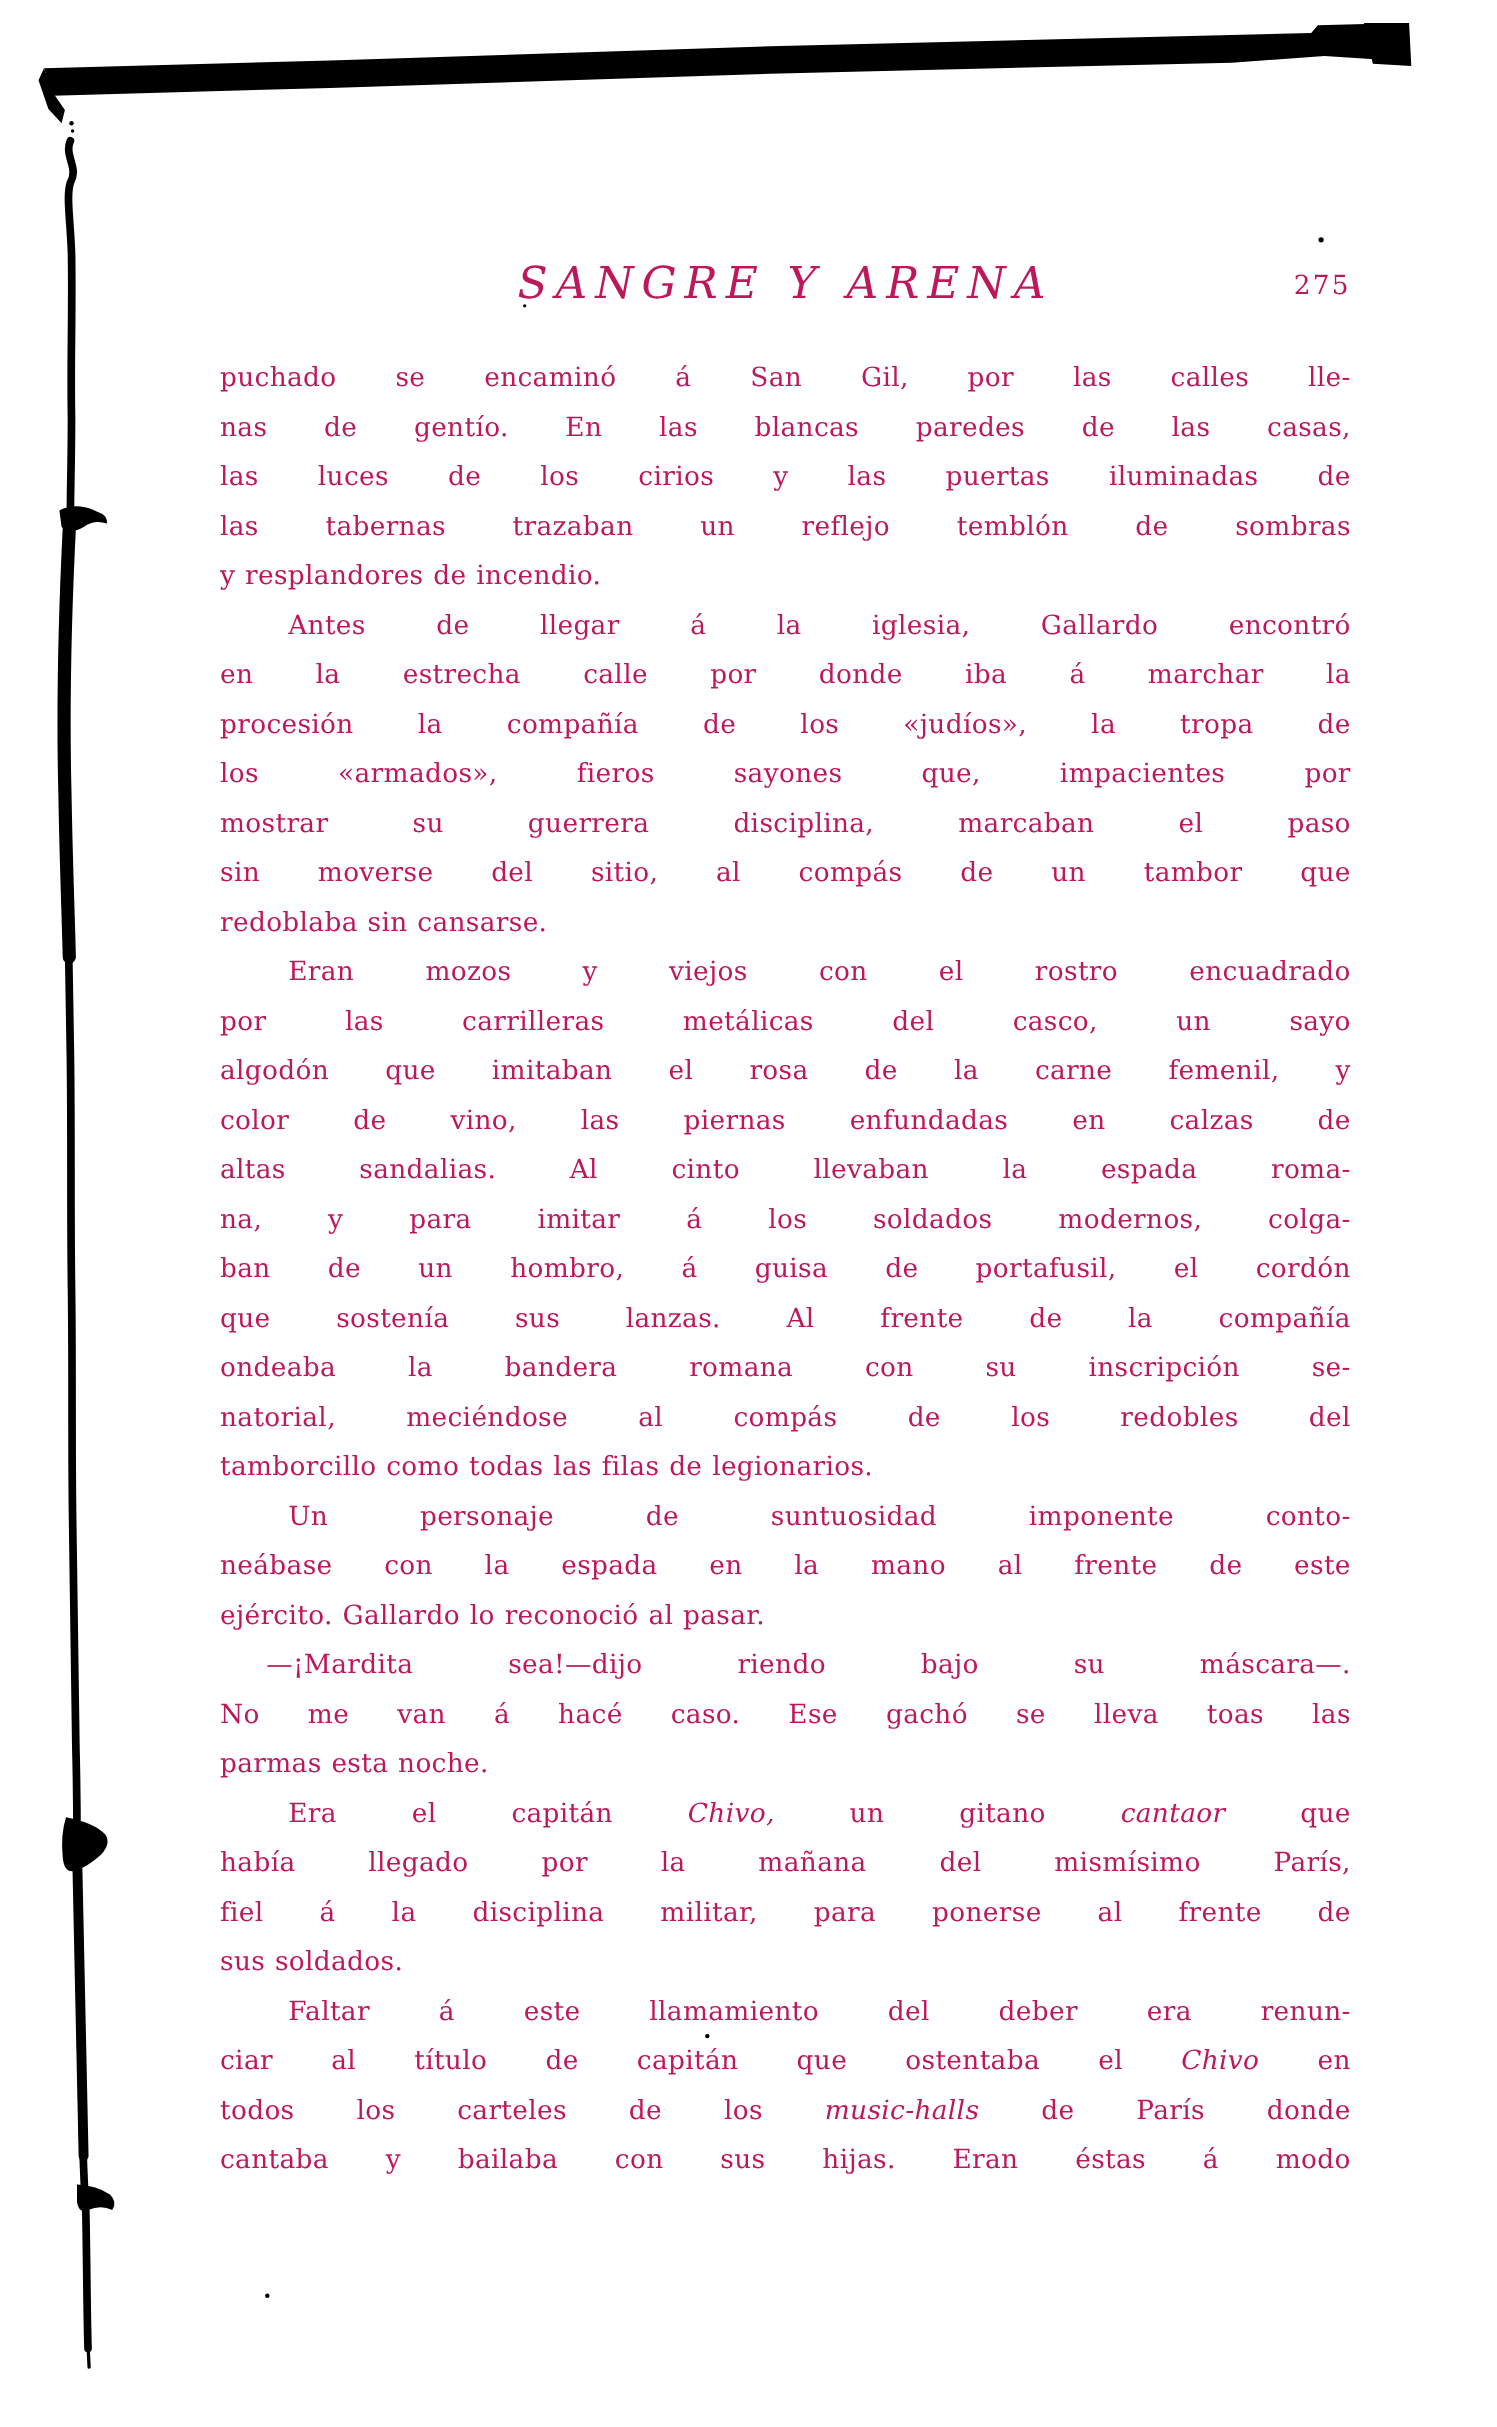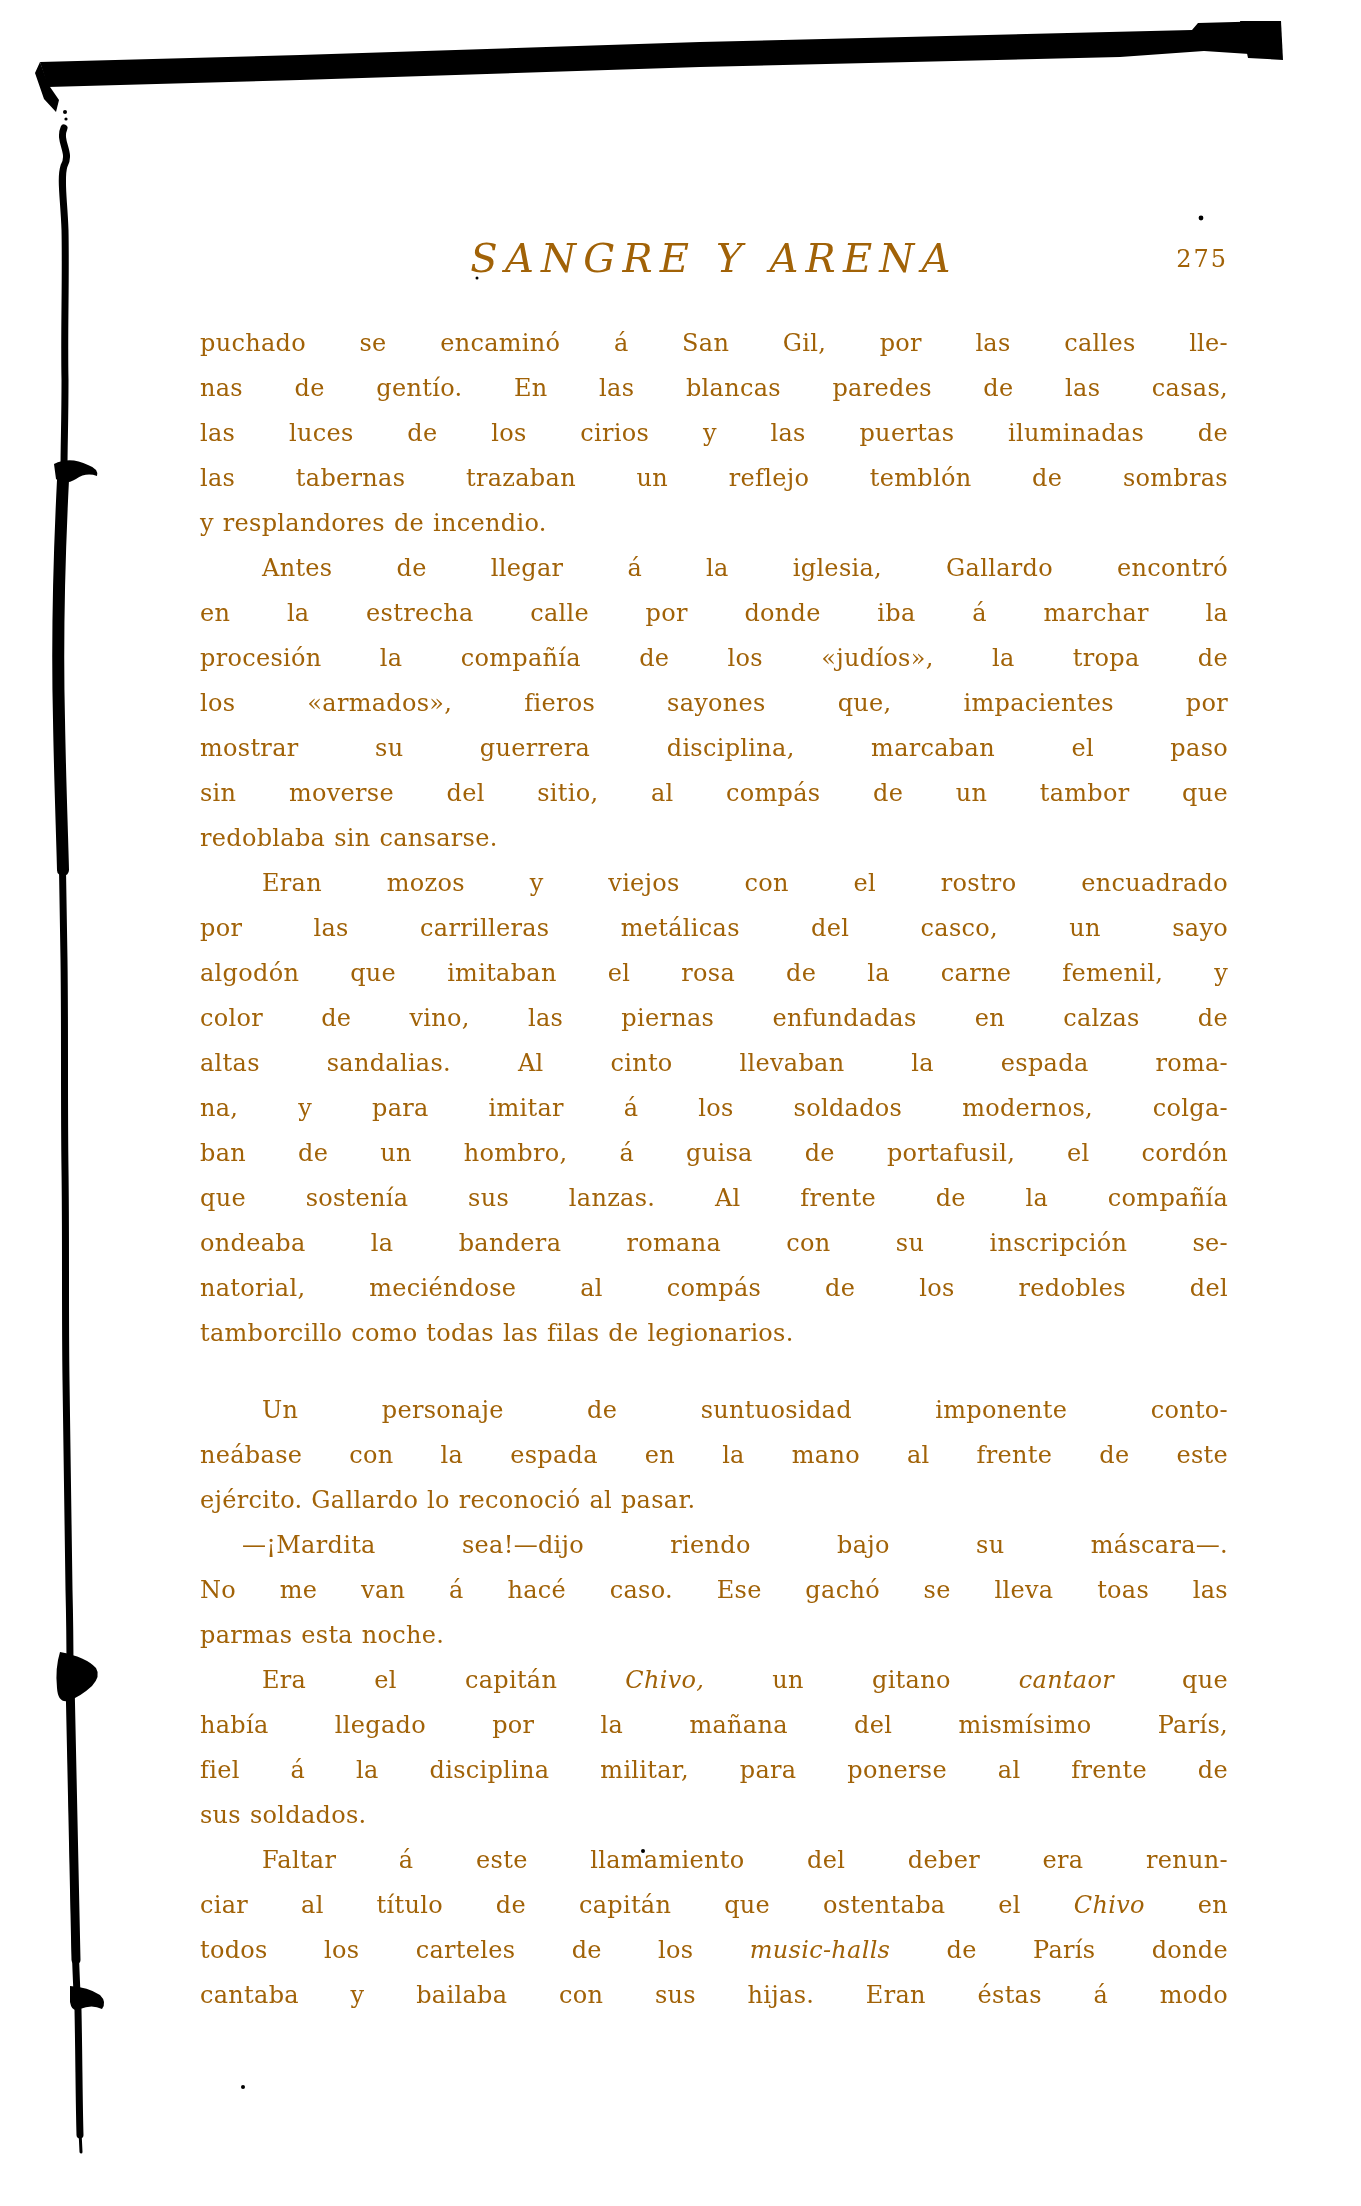--- a/index.html
+++ b/index.html
@@ -7,21 +7,21 @@
     padding: 0;
     background: #ffffff;
   }
   #scan-page {
     position: relative;
     width: 1361px;
     height: 2206px;
     background: #ffffff;
     overflow: hidden;
     font-family: "DejaVu Serif", "Liberation Serif", serif;
-    color: #a16207;
+    color: #be185d;
   }
   #artifact-layer {
     position: absolute;
     left: 0; top: 0;
     width: 1361px;
     height: 2206px;
     pointer-events: none;
   }
   .header-row {
     position: absolute;
@@ -127,21 +127,21 @@
       <div class="line">por las carrilleras metálicas del casco, un sayo</div>
       <div class="line">algodón que imitaban el rosa de la carne femenil, y</div>
       <div class="line">color de vino, las piernas enfundadas en calzas de</div>
       <div class="line">altas sandalias. Al cinto llevaban la espada roma-</div>
       <div class="line">na, y para imitar á los soldados modernos, colga-</div>
       <div class="line">ban de un hombro, á guisa de portafusil, el cordón</div>
       <div class="line">que sostenía sus lanzas. Al frente de la compañía</div>
       <div class="line">ondeaba la bandera romana con su inscripción se-</div>
       <div class="line">natorial, meciéndose al compás de los redobles del</div>
       <div class="line lastline">tamborcillo como todas las filas de legionarios.</div>
-      <div class="line" style="text-indent: 62px; margin-top: 32px;">Un personaje de suntuosidad imponente conto-</div>
+      <div class="line" style="text-indent: 62px;">Un personaje de suntuosidad imponente conto-</div>
       <div class="line">neábase con la espada en la mano al frente de este</div>
       <div class="line lastline">ejército. Gallardo lo reconoció al pasar.</div>
       <div class="line" style="text-indent: 42px;">—¡Mardita sea!—dijo riendo bajo su máscara—.</div>
       <div class="line">No me van á hacé caso. Ese gachó se lleva toas las</div>
       <div class="line lastline">parmas esta noche.</div>
       <div class="line" style="text-indent: 62px;"><span>Era el capitán </span><span class="ital">Chivo,</span><span> un gitano </span><span class="ital">cantaor</span><span> que</span></div>
       <div class="line">había llegado por la mañana del mismísimo París,</div>
       <div class="line">fiel á la disciplina militar, para ponerse al frente de</div>
       <div class="line lastline">sus soldados.</div>
       <div class="line" style="text-indent: 62px;">Faltar á este llamamiento del deber era renun-</div>

